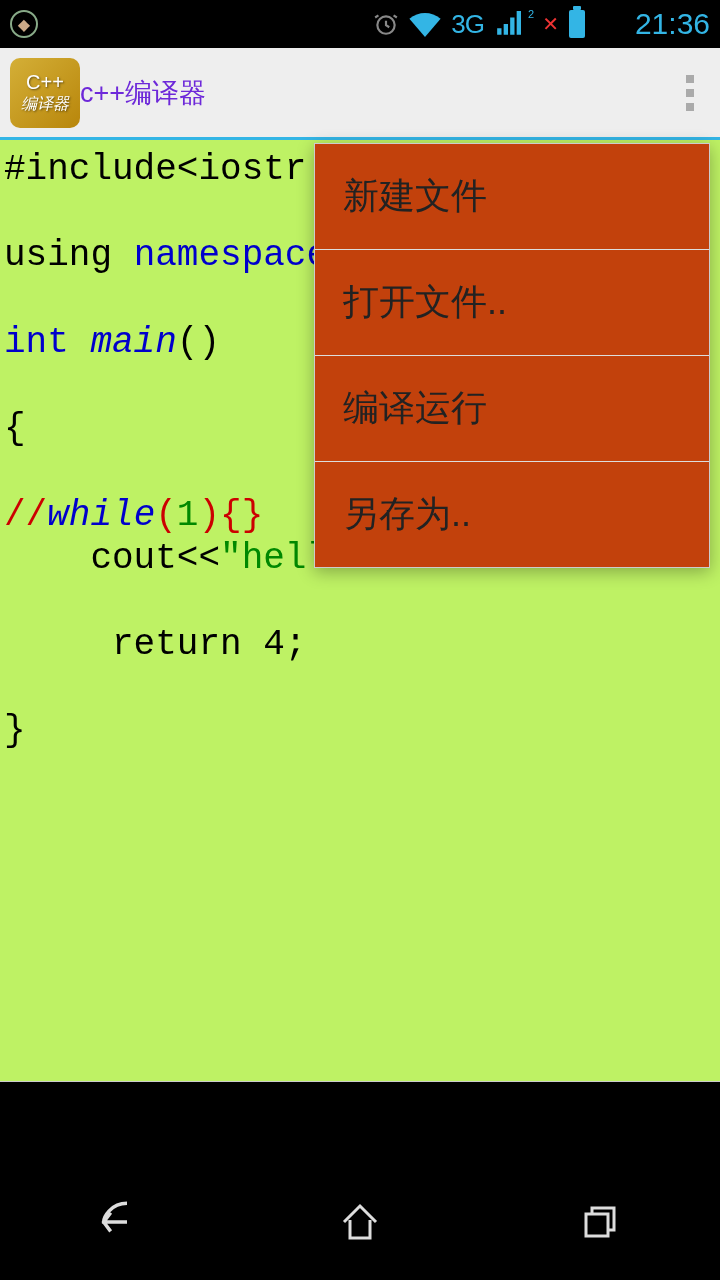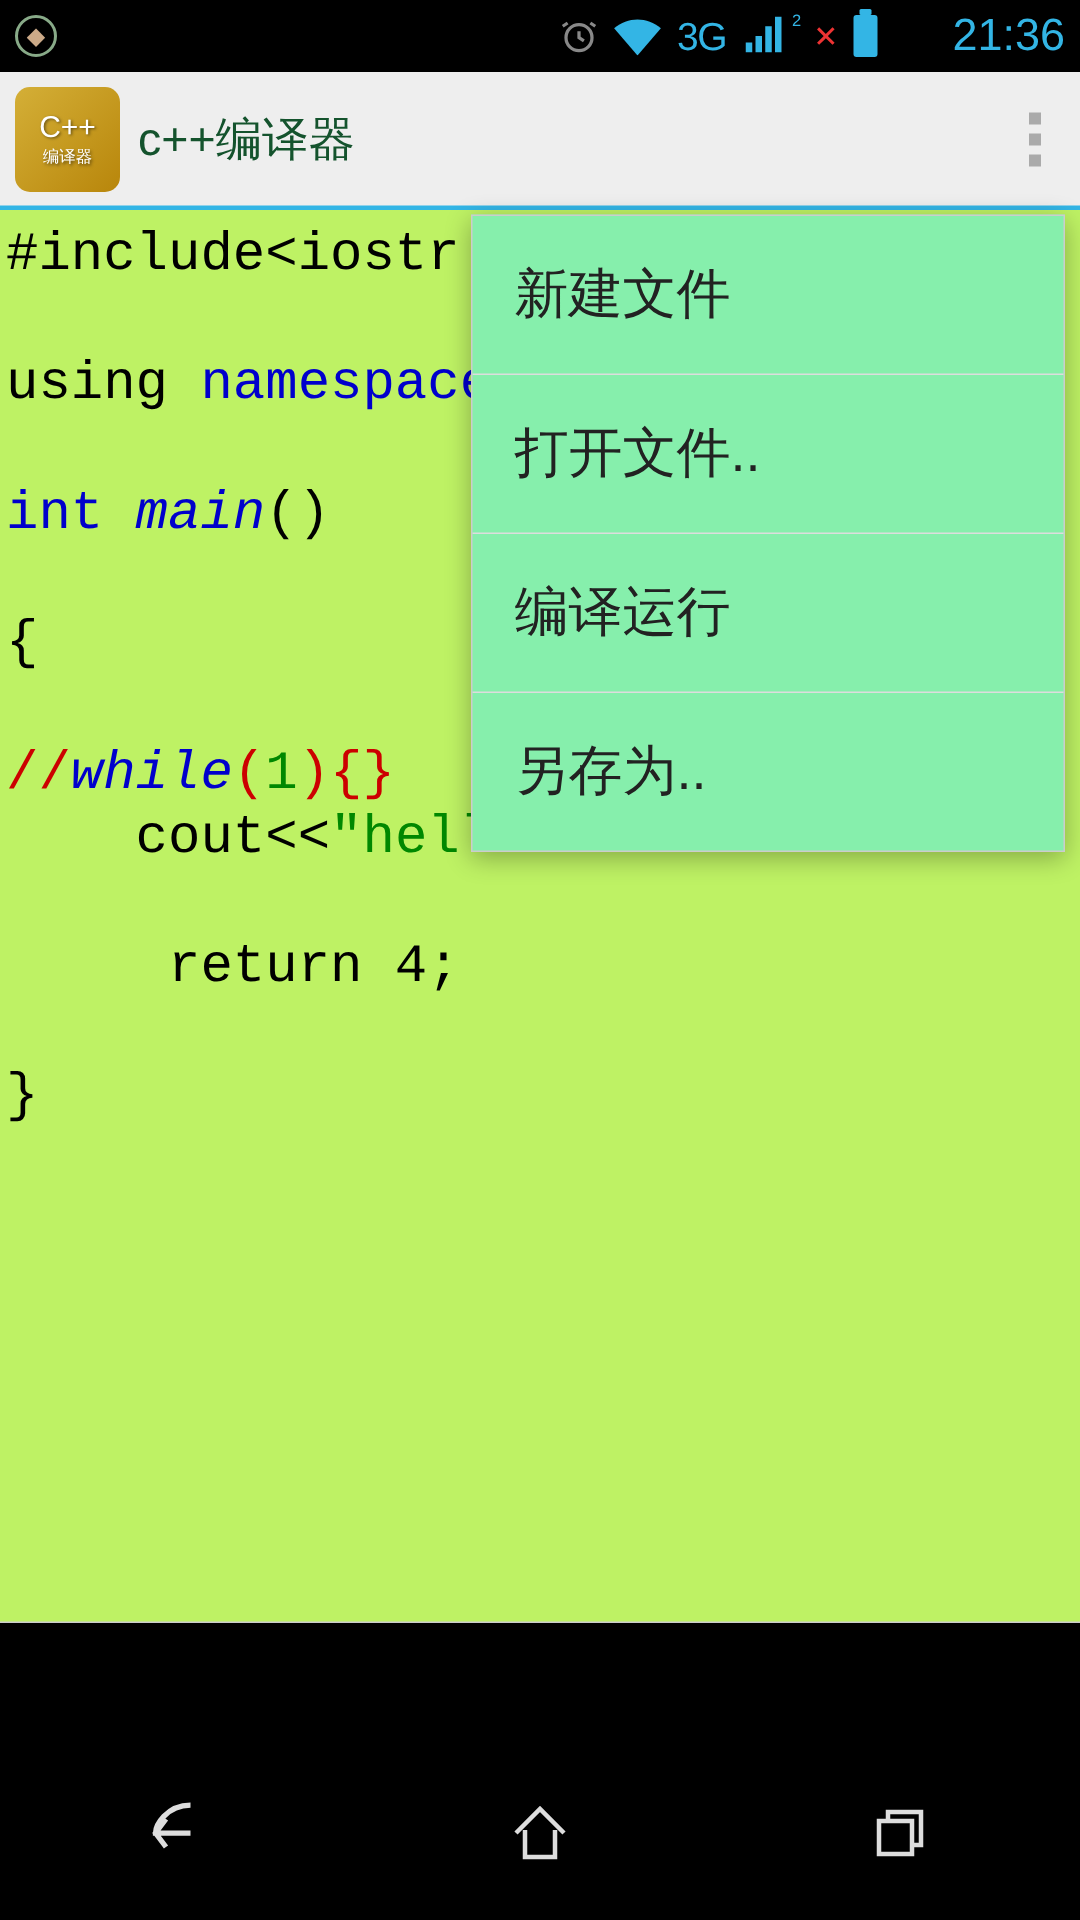--- a/index.html
+++ b/index.html
@@ -97,26 +97,26 @@
       border-radius: 10px;
       display: flex;
       flex-direction: column;
       align-items: center;
       justify-content: center;
       color: #fff;
       font-size: 20px;
       text-shadow: 1px 1px 2px rgba(0,0,0,0.5);
     }
     .app-icon-sub {
-      font-size: 11px;
+      font-size: 16px;
+      font-style: italic;
     }
     .app-title {
-      margin-left: 12px;
-      font-size: 31px;
-      color: #14532d;
+      font-size: 27px;
+      color: #6d28d9;
     }
     .overflow-btn {
       margin-left: auto;
       width: 40px;
       height: 50px;
       display: flex;
       flex-direction: column;
       align-items: center;
       justify-content: center;
       gap: 6px;
@@ -142,21 +142,21 @@
     }
     .kw-blue { color: #0000cc; }
     .kw-italic { font-style: italic; }
     .kw-red { color: #cc0000; }
     .kw-green { color: #008800; }
     .menu-popup {
       position: absolute;
       top: 143px;
       right: 10px;
       width: 396px;
-      background: #86efac;
+      background: #c2410c;
       box-shadow: 0 4px 16px rgba(0,0,0,0.3);
       border: 1px solid #ccc;
     }
     .menu-item {
       padding: 28px 28px;
       font-size: 36px;
       color: #222;
       border-bottom: 1px solid #ddd;
     }
     .menu-item:last-child {

